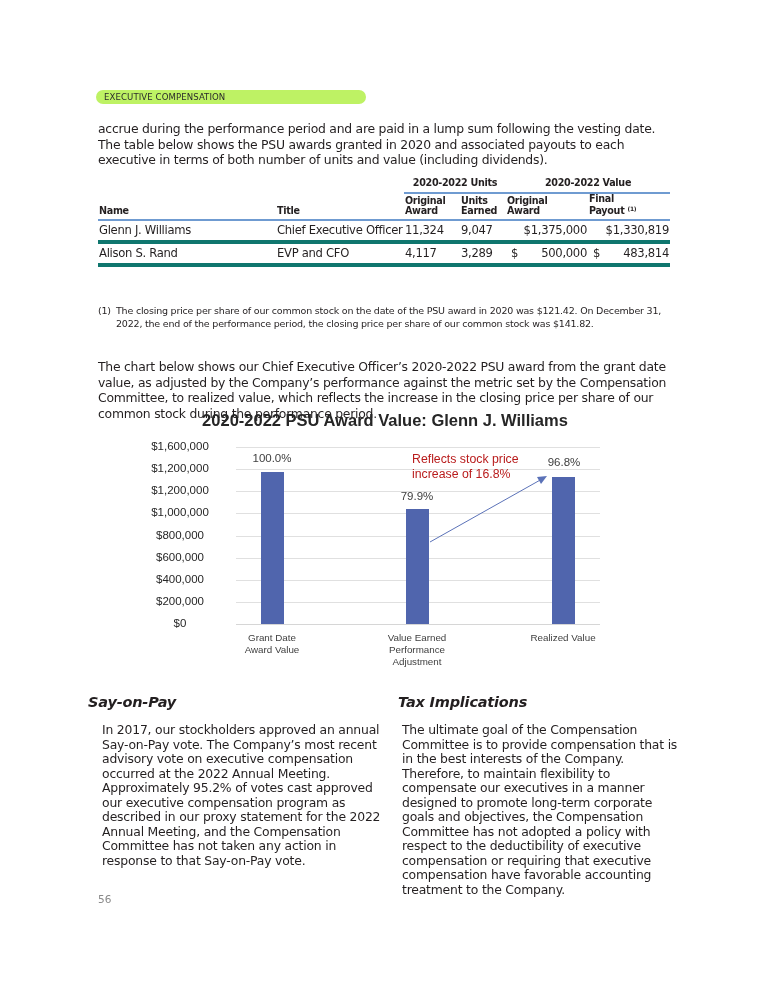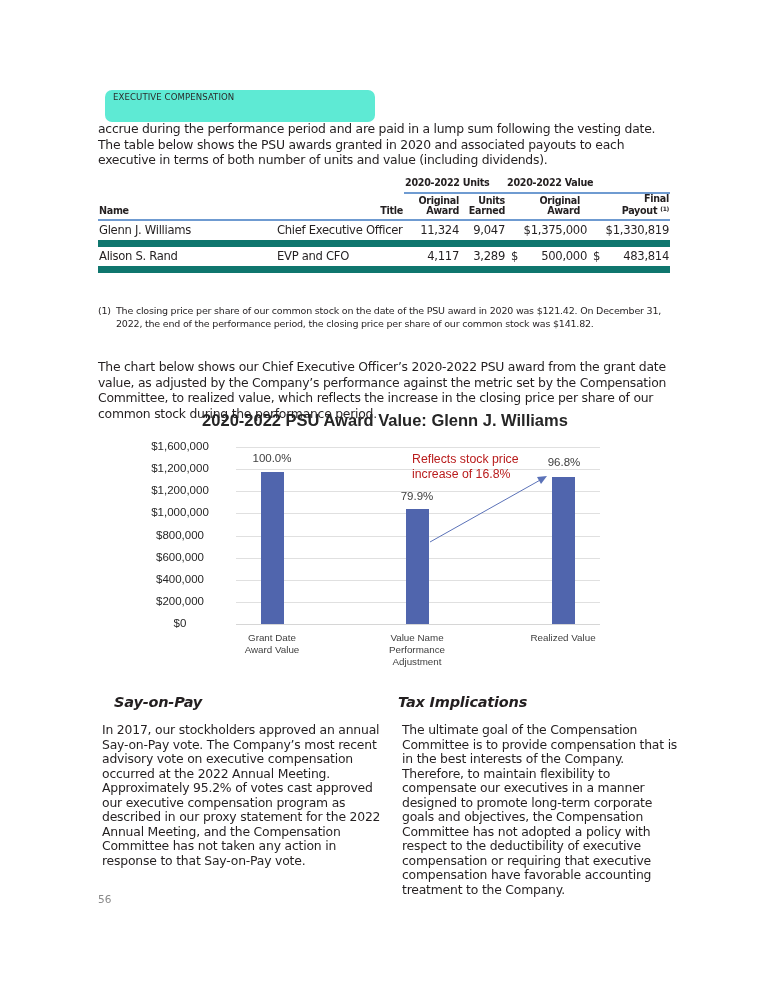--- a/index.html
+++ b/index.html
@@ -1,34 +1,34 @@
 <!DOCTYPE html>
 <html><head>
 <meta charset="utf-8">
 <style>
   html, body { margin: 0; padding: 0; background: #ffffff; }
   body { width: 768px; height: 993px; position: relative; overflow: hidden;
          font-family: "DejaVu Sans", sans-serif; color: #231f20; }
-  .section-tab { position: absolute; left: 105px; top: 90px; width: 270px; height: 32px;
-    background: #5eead4; border-radius: 7px; font-size: 9.5px; line-height: 14px;
+  .section-tab { position: absolute; left: 96px; top: 90px; width: 270px; height: 14px;
+    background: #bef264; border-radius: 7px; font-size: 9.5px; line-height: 14px;
     padding-left: 8px; box-sizing: border-box; color: #2b2b2b; letter-spacing: 0.1px;
     font-family: "DejaVu Sans Condensed", "DejaVu Sans", sans-serif; }
   .para { position: absolute; left: 98px; width: 580px; font-size: 12.4px; line-height: 15.5px;
     letter-spacing: -0.25px; margin: 0; }
   #intro { top: 121px; }
   #chart-intro { top: 343px; margin-top: 16px; }
 
   table.psu { position: absolute; left: 98px; top: 178px; width: 572px; border-collapse: collapse;
     font-size: 11.6px; letter-spacing: -0.3px; }
   table.psu th { font-size: 9.6px; font-weight: bold; line-height: 10.5px; padding: 0 1px 2px 1px; vertical-align: bottom; }
-  table.psu th.grp { font-size: 9.6px; padding-bottom: 3px; text-align: left; }
+  table.psu th.grp { font-size: 9.6px; padding-bottom: 3px; text-align: center; }
   table.psu tr.grp-row th.grp { border-bottom: 2px solid #6f9bd1; }
   table.psu tr.col-row th { border-bottom: 2px solid #6f9bd1; padding-bottom: 2px; }
-  table.psu td { height: 19px; border-bottom: 7px solid #0f766e; padding: 0 1px; white-space: nowrap; }
-  .l { text-align: left; } .r { text-align: right; }
+  table.psu td { height: 19px; border-bottom: 4px solid #0f766e; padding: 0 1px; white-space: nowrap; }
+  .l { text-align: left; } .r { text-align: left; }
   sup.fn { font-size: 6px; font-weight: bold; vertical-align: 3px; }
   .dv { display: flex; justify-content: space-between; }
 
   .footnote { position: absolute; left: 98px; top: 305px; width: 580px; font-size: 9.5px; line-height: 12.5px;
     letter-spacing: -0.2px; display: flex; }
   .footnote .mk { width: 18px; flex: none; }
 
   .chart { position: absolute; left: 150px; top: 405px; width: 470px; height: 275px; }
   .chart-title { position: absolute; left: 0; width: 470px; top: 6px; text-align: center;
     font-family: "Liberation Sans", sans-serif; font-weight: bold; font-size: 16.5px; color: #262626; }
@@ -39,21 +39,21 @@
   .blab { position: absolute; font-family: "Liberation Sans", sans-serif; font-size: 11.5px; color: #404040;
     width: 60px; text-align: center; }
   .xlab { position: absolute; font-family: "Liberation Sans", sans-serif; font-size: 9.8px; line-height: 12px;
     color: #404040; text-align: center; width: 100px; }
   .annot { position: absolute; left: 262px; top: 47px; font-family: "Liberation Sans", sans-serif; font-size: 12.3px;
     line-height: 15px; color: #b91c1c; width: 130px; }
   svg.arrow { position: absolute; left: 0; top: 0; }
 
   .sub-h { position: absolute; font-size: 14.5px; font-style: italic; font-weight: bold; color: #231f20; letter-spacing: -0.2px; }
   .col-text { position: absolute; width: 282px; font-size: 12.4px; line-height: 14.5px; margin: 4px; letter-spacing: -0.2px; }
-  #say-h { left: 114px; top: 694px; text-align: center; }
+  #say-h { left: 88px; top: 694px; text-align: center; }
   #tax-h { left: 398px; top: 694px; }
   #say-p { left: 98px; top: 719px; }
   #tax-p { left: 398px; top: 719px; }
   .page-num { position: absolute; left: 98px; top: 893px; font-size: 10.5px; color: #8a8a8a; }
 </style>
 </head>
 <body>
 
 <div class="section-tab">EXECUTIVE COMPENSATION</div>
 
@@ -168,21 +168,21 @@
 
   <svg class="arrow" width="470" height="275">
     <line x1="280" y1="137" x2="392" y2="74" stroke="#5b72b8" stroke-width="1"></line>
     <polygon points="397,71 387,72 391,79" fill="#5b72b8"></polygon>
   </svg>
 
   <div class="xlab" style="left:72px; top:227px">
     <span>Grant Date</span><br><span>Award Value</span>
   </div>
   <div class="xlab" style="left:217px; top:227px">
-    <span>Value Name</span><br><span>Performance</span><br><span>Adjustment</span>
+    <span>Value Earned</span><br><span>Performance</span><br><span>Adjustment</span>
   </div>
   <div class="xlab" style="left:363px; top:227px">
     <span>Realized Value</span>
   </div>
 </div>
 
 <div class="sub-h" id="say-h">Say-on-Pay</div>
 <p class="col-text" id="say-p">In 2017, our stockholders approved an annual Say-on-Pay vote. The Company’s most recent advisory vote on executive compensation occurred at the 2022 Annual Meeting. Approximately 95.2% of votes cast approved our executive compensation program as described in our proxy statement for the 2022 Annual Meeting, and the Compensation Committee has not taken any action in response to that Say-on-Pay vote.</p>
 
 <div class="sub-h" id="tax-h">Tax Implications</div>

